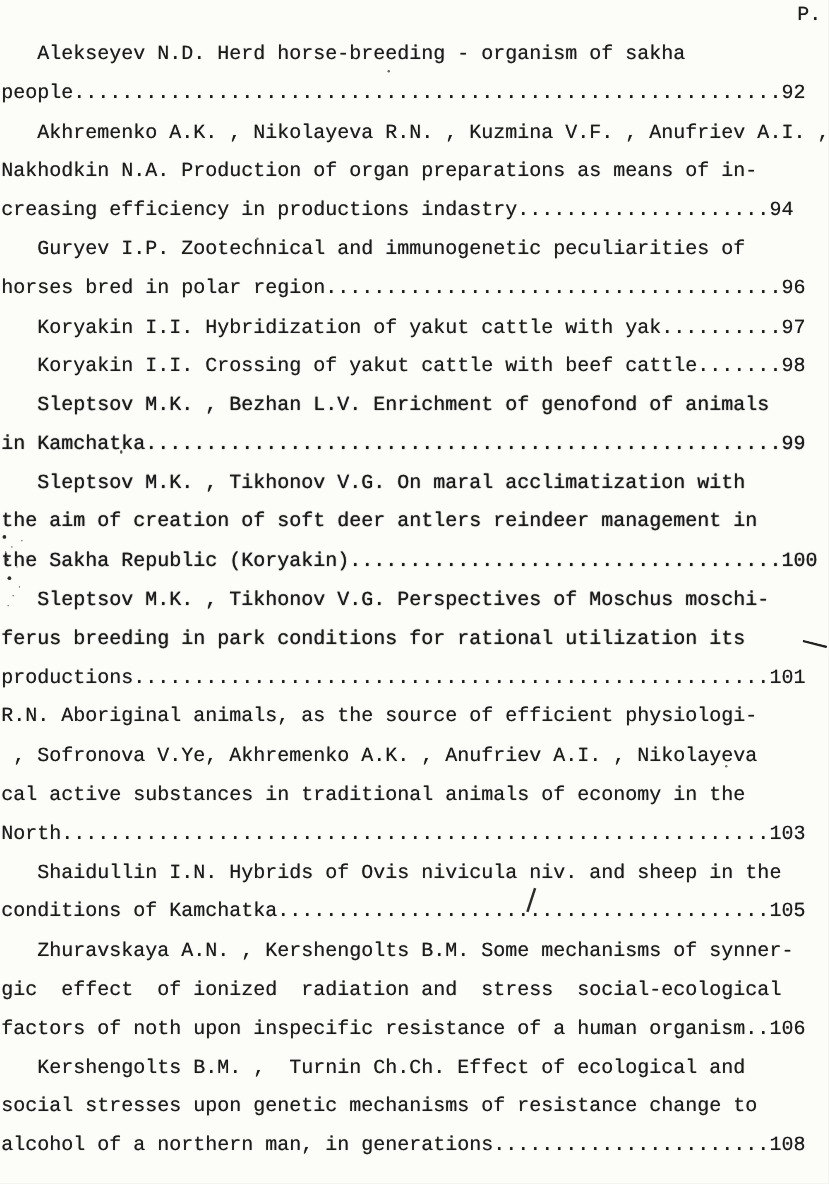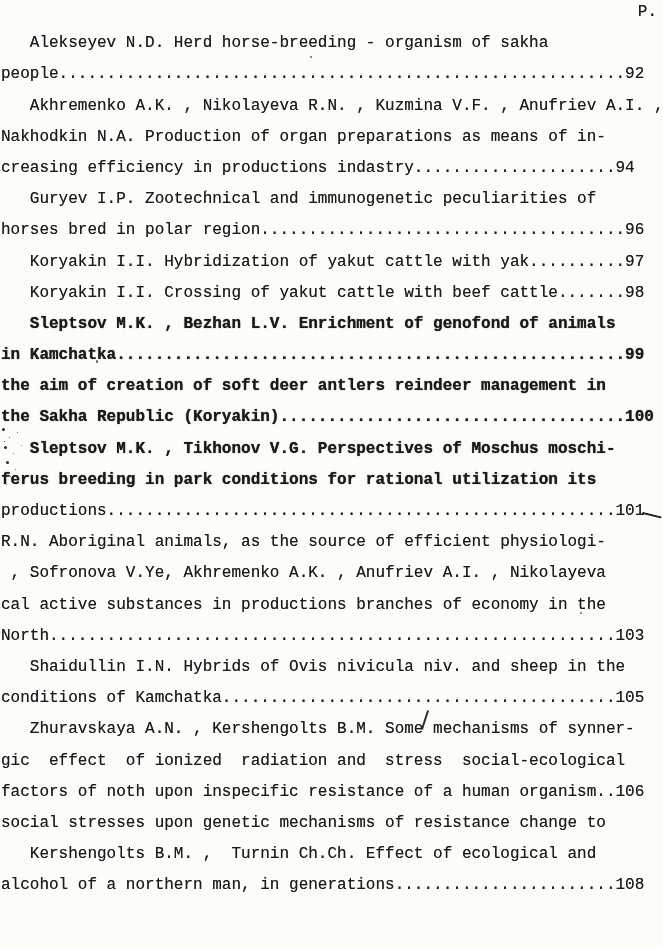--- a/index.html
+++ b/index.html
@@ -21,21 +21,21 @@
     left: 1px;
     right: 0;
   }
   .line {
     white-space: pre;
     height: 31.2px;
     text-shadow: 0 0 0.6px rgba(20,20,20,0.65);
     letter-spacing: 0;
   }
   .page-col { text-align: right; padding-right: 6px; }
-  .heavy { font-weight: bold; text-shadow: 0 0 0.9px rgba(10,10,10,0.9); }
+  .heavy { font-weight: normal; text-shadow: 0 0 0.9px rgba(10,10,10,0.9); }
 
   
   .artifact { position: absolute; pointer-events: none; }
   .speckle-cluster {
     left: 2px; top: 428px; width: 3px; height: 3px;
     background: #2a2a2a; border-radius: 50%;
     box-shadow:
       6px 8px 0 -1px #3a3a3a, 14px 3px 0 -1px #4a4a4a, 2px 18px 0 0 #303030,
       10px 24px 0 -1px #555, 18px 16px 0 -1px #666, 4px 33px 0 0 #2e2e2e,
       12px 40px 0 -1px #444, 22px 36px 0 -1.5px #777, 7px 47px 0 -1px #3c3c3c,
@@ -69,36 +69,37 @@
     <div class="line">people...........................................................92</div>
     <div class="line">   Akhremenko A.K. , Nikolayeva R.N. , Kuzmina V.F. , Anufriev A.I. ,</div>
     <div class="line">Nakhodkin N.A. Production of organ preparations as means of in-</div>
     <div class="line">creasing efficiency in productions indastry.....................94</div>
     <div class="line">   Guryev I.P. Zootechnical and immunogenetic peculiarities of</div>
     <div class="line">horses bred in polar region......................................96</div>
     <div class="line">   Koryakin I.I. Hybridization of yakut cattle with yak..........97</div>
     <div class="line">   Koryakin I.I. Crossing of yakut cattle with beef cattle.......98</div>
     <div class="line heavy">   Sleptsov M.K. , Bezhan L.V. Enrichment of genofond of animals</div>
     <div class="line heavy">in Kamchatka.....................................................99</div>
+    <div class="line heavy">   Sleptsov M.K. , Tikhonov V.G. On maral acclimatization with</div>
     <div class="line heavy">the aim of creation of soft deer antlers reindeer management in</div>
     <div class="line heavy">the Sakha Republic (Koryakin)....................................100</div>
     <div class="line heavy">   Sleptsov M.K. , Tikhonov V.G. Perspectives of Moschus moschi-</div>
     <div class="line heavy">ferus breeding in park conditions for rational utilization its</div>
     <div class="line">productions.....................................................101</div>
     <div class="line">R.N. Aboriginal animals, as the source of efficient physiologi-</div>
     <div class="line"> , Sofronova V.Ye, Akhremenko A.K. , Anufriev A.I. , Nikolayeva</div>
-    <div class="line">cal active substances in productions branches of economy in the</div>
+    <div class="line">cal active substances in traditional animals of economy in the</div>
     <div class="line">North...........................................................103</div>
     <div class="line">   Shaidullin I.N. Hybrids of Ovis nivicula niv. and sheep in the</div>
     <div class="line">conditions of Kamchatka.........................................105</div>
     <div class="line">   Zhuravskaya A.N. , Kershengolts B.M. Some mechanisms of synner-</div>
     <div class="line">gic  effect  of ionized  radiation and  stress  social-ecological</div>
     <div class="line">factors of noth upon inspecific resistance of a human organism..106</div>
+    <div class="line">   Kershengolts B.M. ,  Turnin Ch.Ch. Effect of ecological and</div>
     <div class="line">social stresses upon genetic mechanisms of resistance change to</div>
-    <div class="line">   Kershengolts B.M. ,  Turnin Ch.Ch. Effect of ecological and</div>
     <div class="line">alcohol of a northern man, in generations.......................108</div>
   </div>
 
   <div class="artifact speckle-cluster"></div>
   <div class="artifact pen-tick"></div>
   <div class="artifact slash-mark"></div>
   <div class="artifact dot-speck-1"></div>
   <div class="artifact dot-speck-2"></div>
   <div class="artifact dot-speck-3"></div>
   <div class="artifact dot-speck-4"></div>

